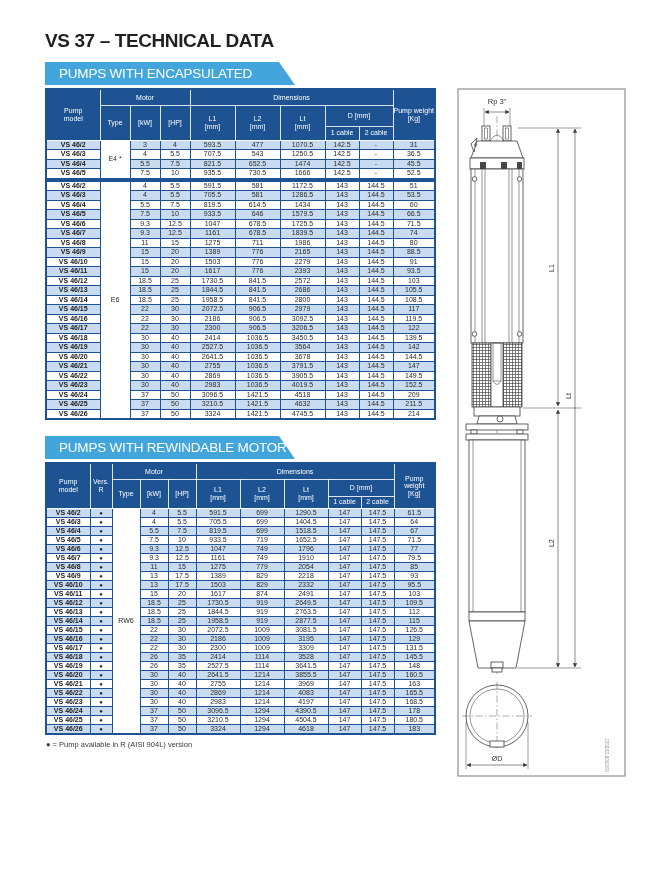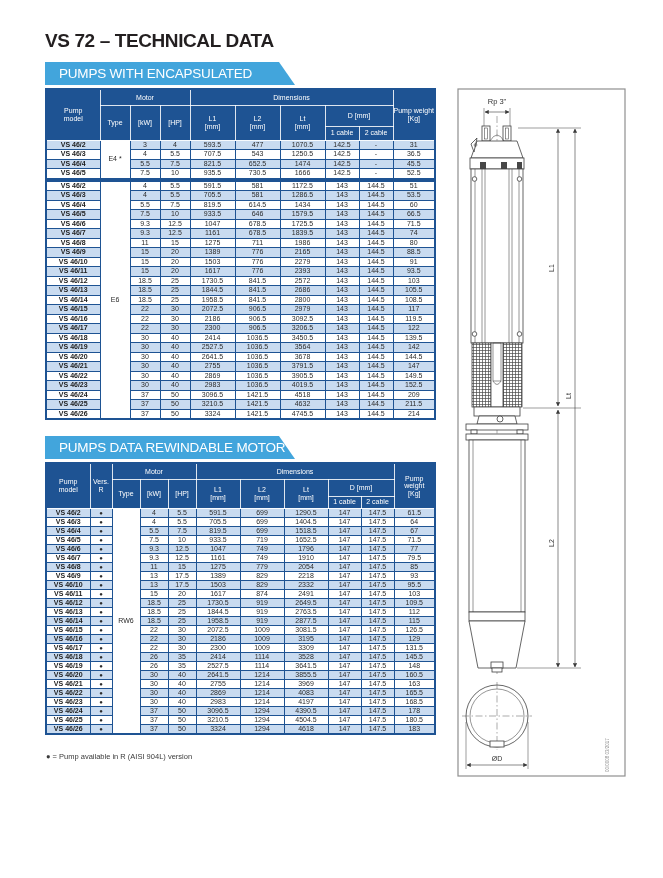--- a/index.html
+++ b/index.html
@@ -23,39 +23,39 @@
   .t-rew td{height:8px;}
   tr.shade td{background:#c9dbf0;}
   td.model{font-weight:bold;color:#1c1c1c;}
   td.type{background:#fff;font-size:7px;}
   td.type.tshade{background:#c9dbf0;}
   tr.shade td.type{background:inherit;}
   td.dot{font-size:6px;}
   .hr1{height:16px;} .hr2{height:21px;} .hr3{height:14px;}
   .t-rew .hr2{height:17px;} .t-rew .hr3{height:12px;}
   .footnote{font-size:7.5px;color:#3a3a3a;margin:3px 0 2px 1px;}
-  .footnote2{margin-top:17px;}
+  .footnote2{margin-top:5px;}
   .drawing{position:absolute;left:457px;top:88px;width:170px;height:690px;}
   .frame{fill:none;stroke:#8f8f8f;stroke-width:1.2;}
   .ln{fill:#fff;stroke:#3f3f3f;stroke-width:.8;}
   .ln2{fill:none;stroke:#3f3f3f;stroke-width:.55;}
   .dk{fill:#474747;stroke:none;}
   .cl{stroke:#555;stroke-width:.5;stroke-dasharray:7 2.5 1.5 2.5;fill:none;}
   .dim{stroke:#3a3a3a;stroke-width:.6;fill:none;}
   .ext{stroke:#3a3a3a;stroke-width:.5;}
   .lbl{font-family:"Liberation Sans",sans-serif;font-size:7.5px;fill:#333;}
   .dimlbl{font-family:"Liberation Sans",sans-serif;font-size:7px;fill:#333;text-anchor:middle;}
   .doccode{font-family:"Liberation Sans",sans-serif;font-size:4.5px;fill:#8a8a8a;}
 </style>
 </head>
 <body>
 
 <div class="page">
 
-  <div class="page-title">VS 72 – TECHNICAL DATA</div>
+  <div class="page-title">VS 37 – TECHNICAL DATA</div>
 
   <div class="left-col">
 
     <div class="banner">PUMPS WITH ENCAPSULATED MOTOR</div>
 
     <table class="t-enc">
       <colgroup>
           <col style="width:54px">
           <col style="width:30px">
           <col style="width:30px">
@@ -429,21 +429,21 @@
             <td>3324</td>
             <td>1421.5</td>
             <td>4745.5</td>
             <td>143</td>
             <td>144.5</td>
             <td>214</td>
           </tr>
         </tbody>
     </table>
 
-    <div class="banner banner2">PUMPS DATA REWINDABLE MOTOR</div>
+    <div class="banner banner2">PUMPS WITH REWINDABLE MOTOR</div>
 
     <table class="t-rew">
       <colgroup>
           <col style="width:44px">
           <col style="width:22px">
           <col style="width:28px">
           <col style="width:28px">
           <col style="width:28px">
           <col style="width:44px">
           <col style="width:44px">

